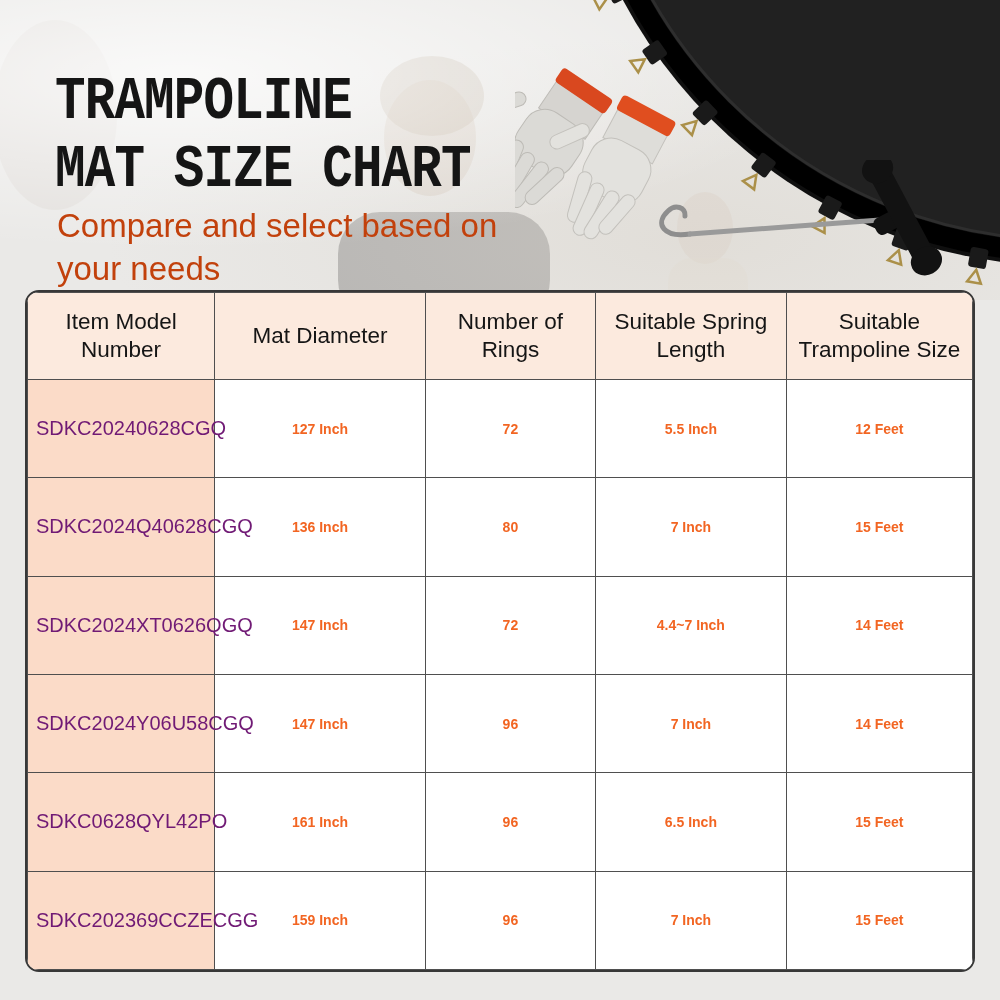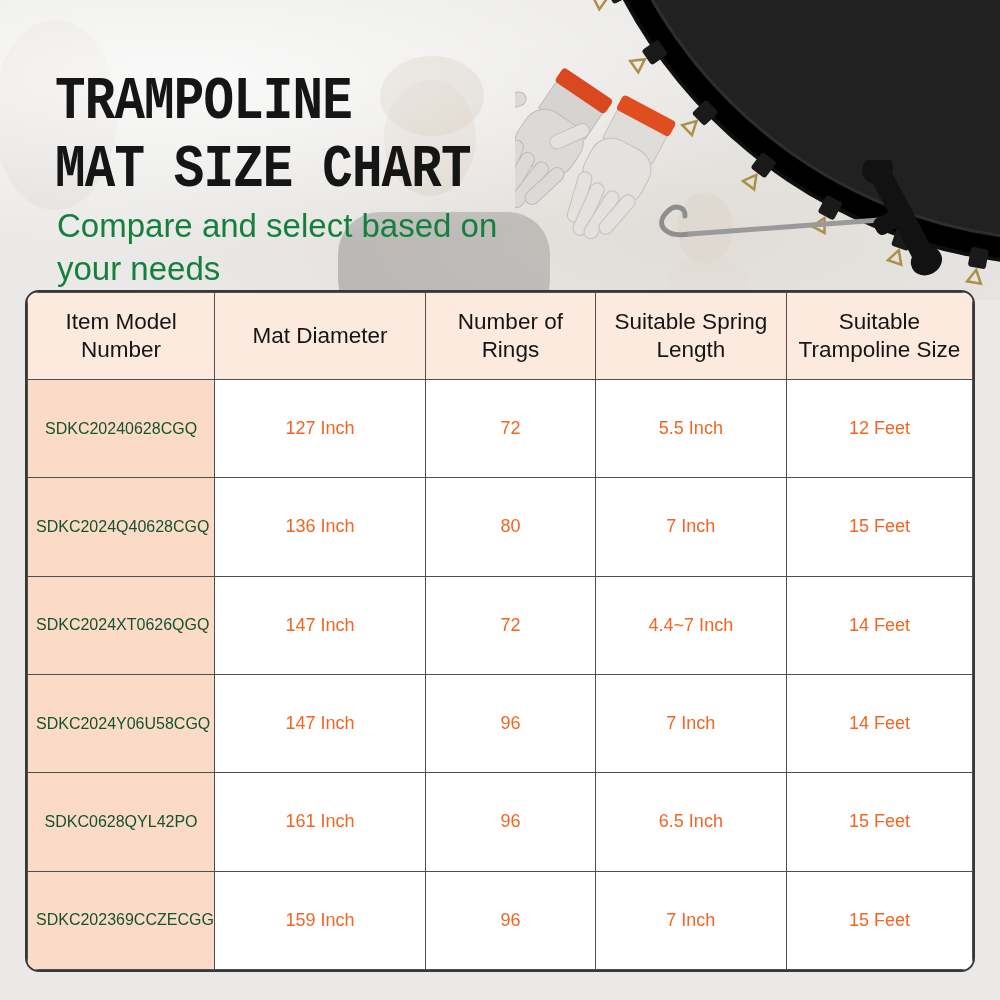--- a/index.html
+++ b/index.html
@@ -27,21 +27,21 @@
   .title {
     position: absolute; left: 55px; top: 26px;
     color: var(--title-black, #151515);
     font-weight: bold; font-size: 62px; line-height: 1.1;
     letter-spacing: -1px;
     font-family: Liberation Mono, monospace;
   }
   .title .tline { display: block; transform: scaleX(0.82); transform-origin: left center; white-space: nowrap; }
   .subtitle {
     position: absolute; left: 57px; top: 172px; width: 470px;
-    color: #15803d; font-size: 33px; line-height: 1.3;
+    color: #c2410c; font-size: 33px; line-height: 1.3;
   }
 
   
   .table-wrap {
     position: absolute; left: 25px; top: 290px;
     width: 946px; height: 678px;
     border: 2px solid var(--table-border, #383838);
     border-radius: 14px; overflow: hidden;
     background: #ffffff;
   }
@@ -54,26 +54,26 @@
     text-align: center; vertical-align: middle;
     padding: 2px 8px;
   }
   .size-chart thead th {
     background: var(--header-bg, #fceade);
     color: #151515; font-weight: normal; font-size: 22.5px;
     height: 82px; line-height: 1.25;
   }
   .size-chart td.model-cell {
     background: var(--model-col-bg, #fbdbc8);
-    color: #14532d; font-size: 16px;
+    color: #701a75; font-size: 20px;
   }
   .size-chart td.value-cell {
     background: #ffffff;
     color: var(--accent-orange, #f26522);
-    font-weight: normal; font-size: 18px;
+    font-weight: bold; font-size: 14px;
   }
 
   
   .mat-svg   { position: absolute; right: 0; top: 0; }
   .glove-svg { position: absolute; left: 515px; top: 55px; }
   .tool-svg  { position: absolute; left: 640px; top: 160px; }
 </style>
 </head>
 <body>
 

